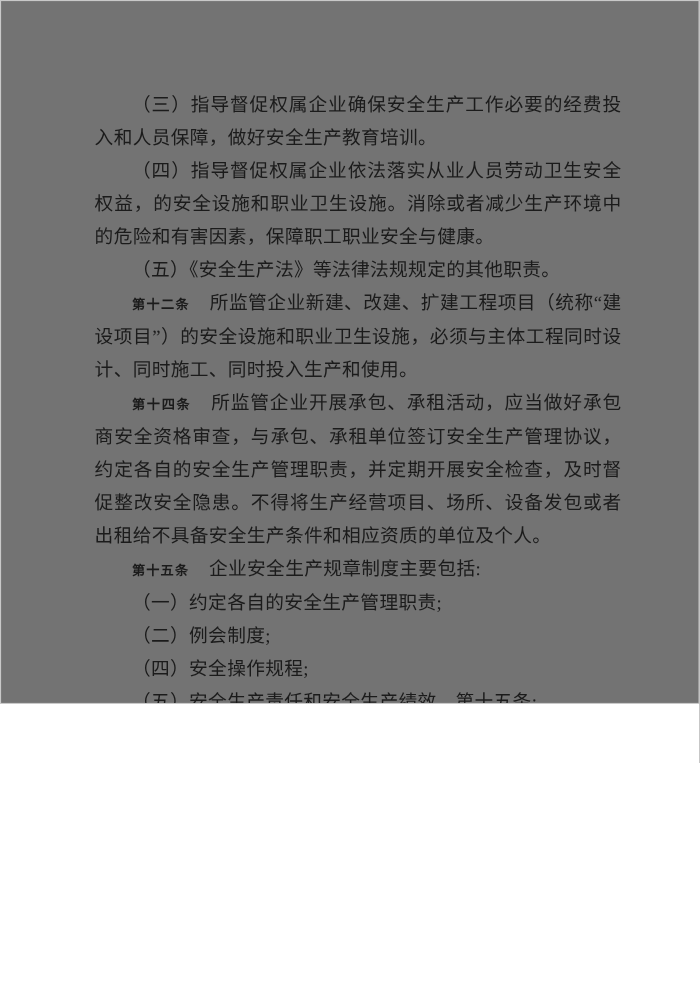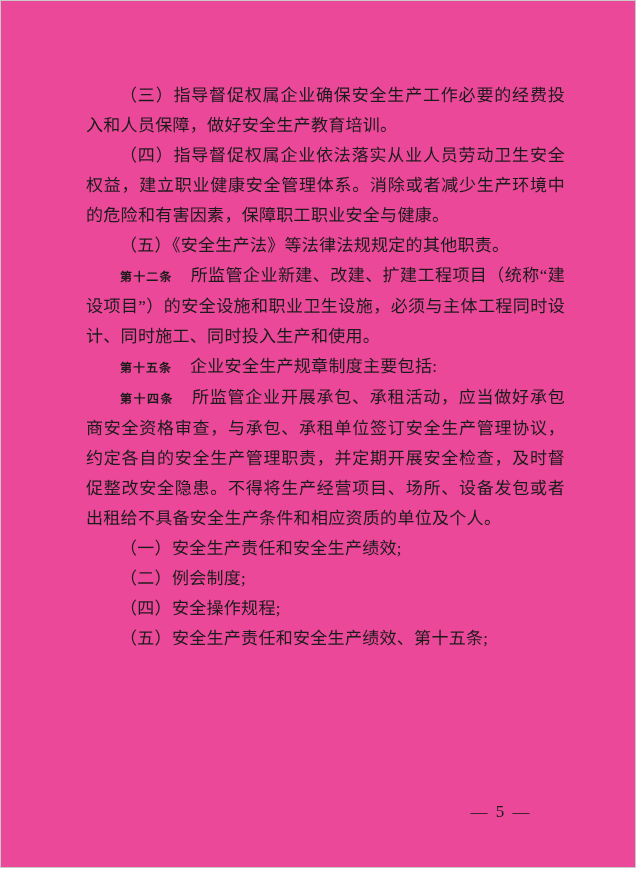--- a/index.html
+++ b/index.html
@@ -3,23 +3,23 @@
 <meta charset="utf-8">
 <style>
   html, body {
     margin: 0;
     padding: 0;
     background: #ffffff;
   }
   .page {
     position: relative;
     width: 636px;
-    height: 868px;
+    height: 640px;
     box-sizing: border-box;
-    background: #ec4899;
+    background: #737373;
     border: 1px solid #c9c9c9;
     overflow: hidden;
     font-family: "Liberation Serif", "DejaVu Serif", serif;
     color: #1b1b1b;
   }
   .content {
     position: absolute;
     left: 85px;
     top: 80px;
     width: 479px;
@@ -50,32 +50,32 @@
   }
 </style>
 </head>
 <body>
 
 <div class="page">
   <div class="content">
 
     <p class="para">（三）指导督促权属企业确保安全生产工作必要的经费投入和人员保障，做好安全生产教育培训。</p>
 
-    <p class="para">（四）指导督促权属企业依法落实从业人员劳动卫生安全权益，建立职业健康安全管理体系。消除或者减少生产环境中的危险和有害因素，保障职工职业安全与健康。</p>
+    <p class="para">（四）指导督促权属企业依法落实从业人员劳动卫生安全权益，的安全设施和职业卫生设施。消除或者减少生产环境中的危险和有害因素，保障职工职业安全与健康。</p>
 
     <p class="para">（五）《安全生产法》等法律法规规定的其他职责。</p>
 
     <p class="para"><span class="article-lead">第十二条</span><span>所监管企业新建、改建、扩建工程项目（统称“建设项目”）的安全设施和职业卫生设施，必须与主体工程同时设计、同时施工、同时投入生产和使用。</span></p>
 
 
+    <p class="para"><span class="article-lead">第十四条</span><span>所监管企业开展承包、承租活动，应当做好承包商安全资格审查，与承包、承租单位签订安全生产管理协议，约定各自的安全生产管理职责，并定期开展安全检查，及时督促整改安全隐患。不得将生产经营项目、场所、设备发包或者出租给不具备安全生产条件和相应资质的单位及个人。</span></p>
+
     <p class="para"><span class="article-lead">第十五条</span><span>企业安全生产规章制度主要包括:</span></p>
 
-    <p class="para"><span class="article-lead">第十四条</span><span>所监管企业开展承包、承租活动，应当做好承包商安全资格审查，与承包、承租单位签订安全生产管理协议，约定各自的安全生产管理职责，并定期开展安全检查，及时督促整改安全隐患。不得将生产经营项目、场所、设备发包或者出租给不具备安全生产条件和相应资质的单位及个人。</span></p>
-
-    <p class="para">（一）安全生产责任和安全生产绩效;</p>
+    <p class="para">（一）约定各自的安全生产管理职责;</p>
 
     <p class="para">（二）例会制度;</p>
 
 
     <p class="para">（四）安全操作规程;</p>
 
     <p class="para">（五）安全生产责任和安全生产绩效、第十五条;</p>
 
   </div>
 

